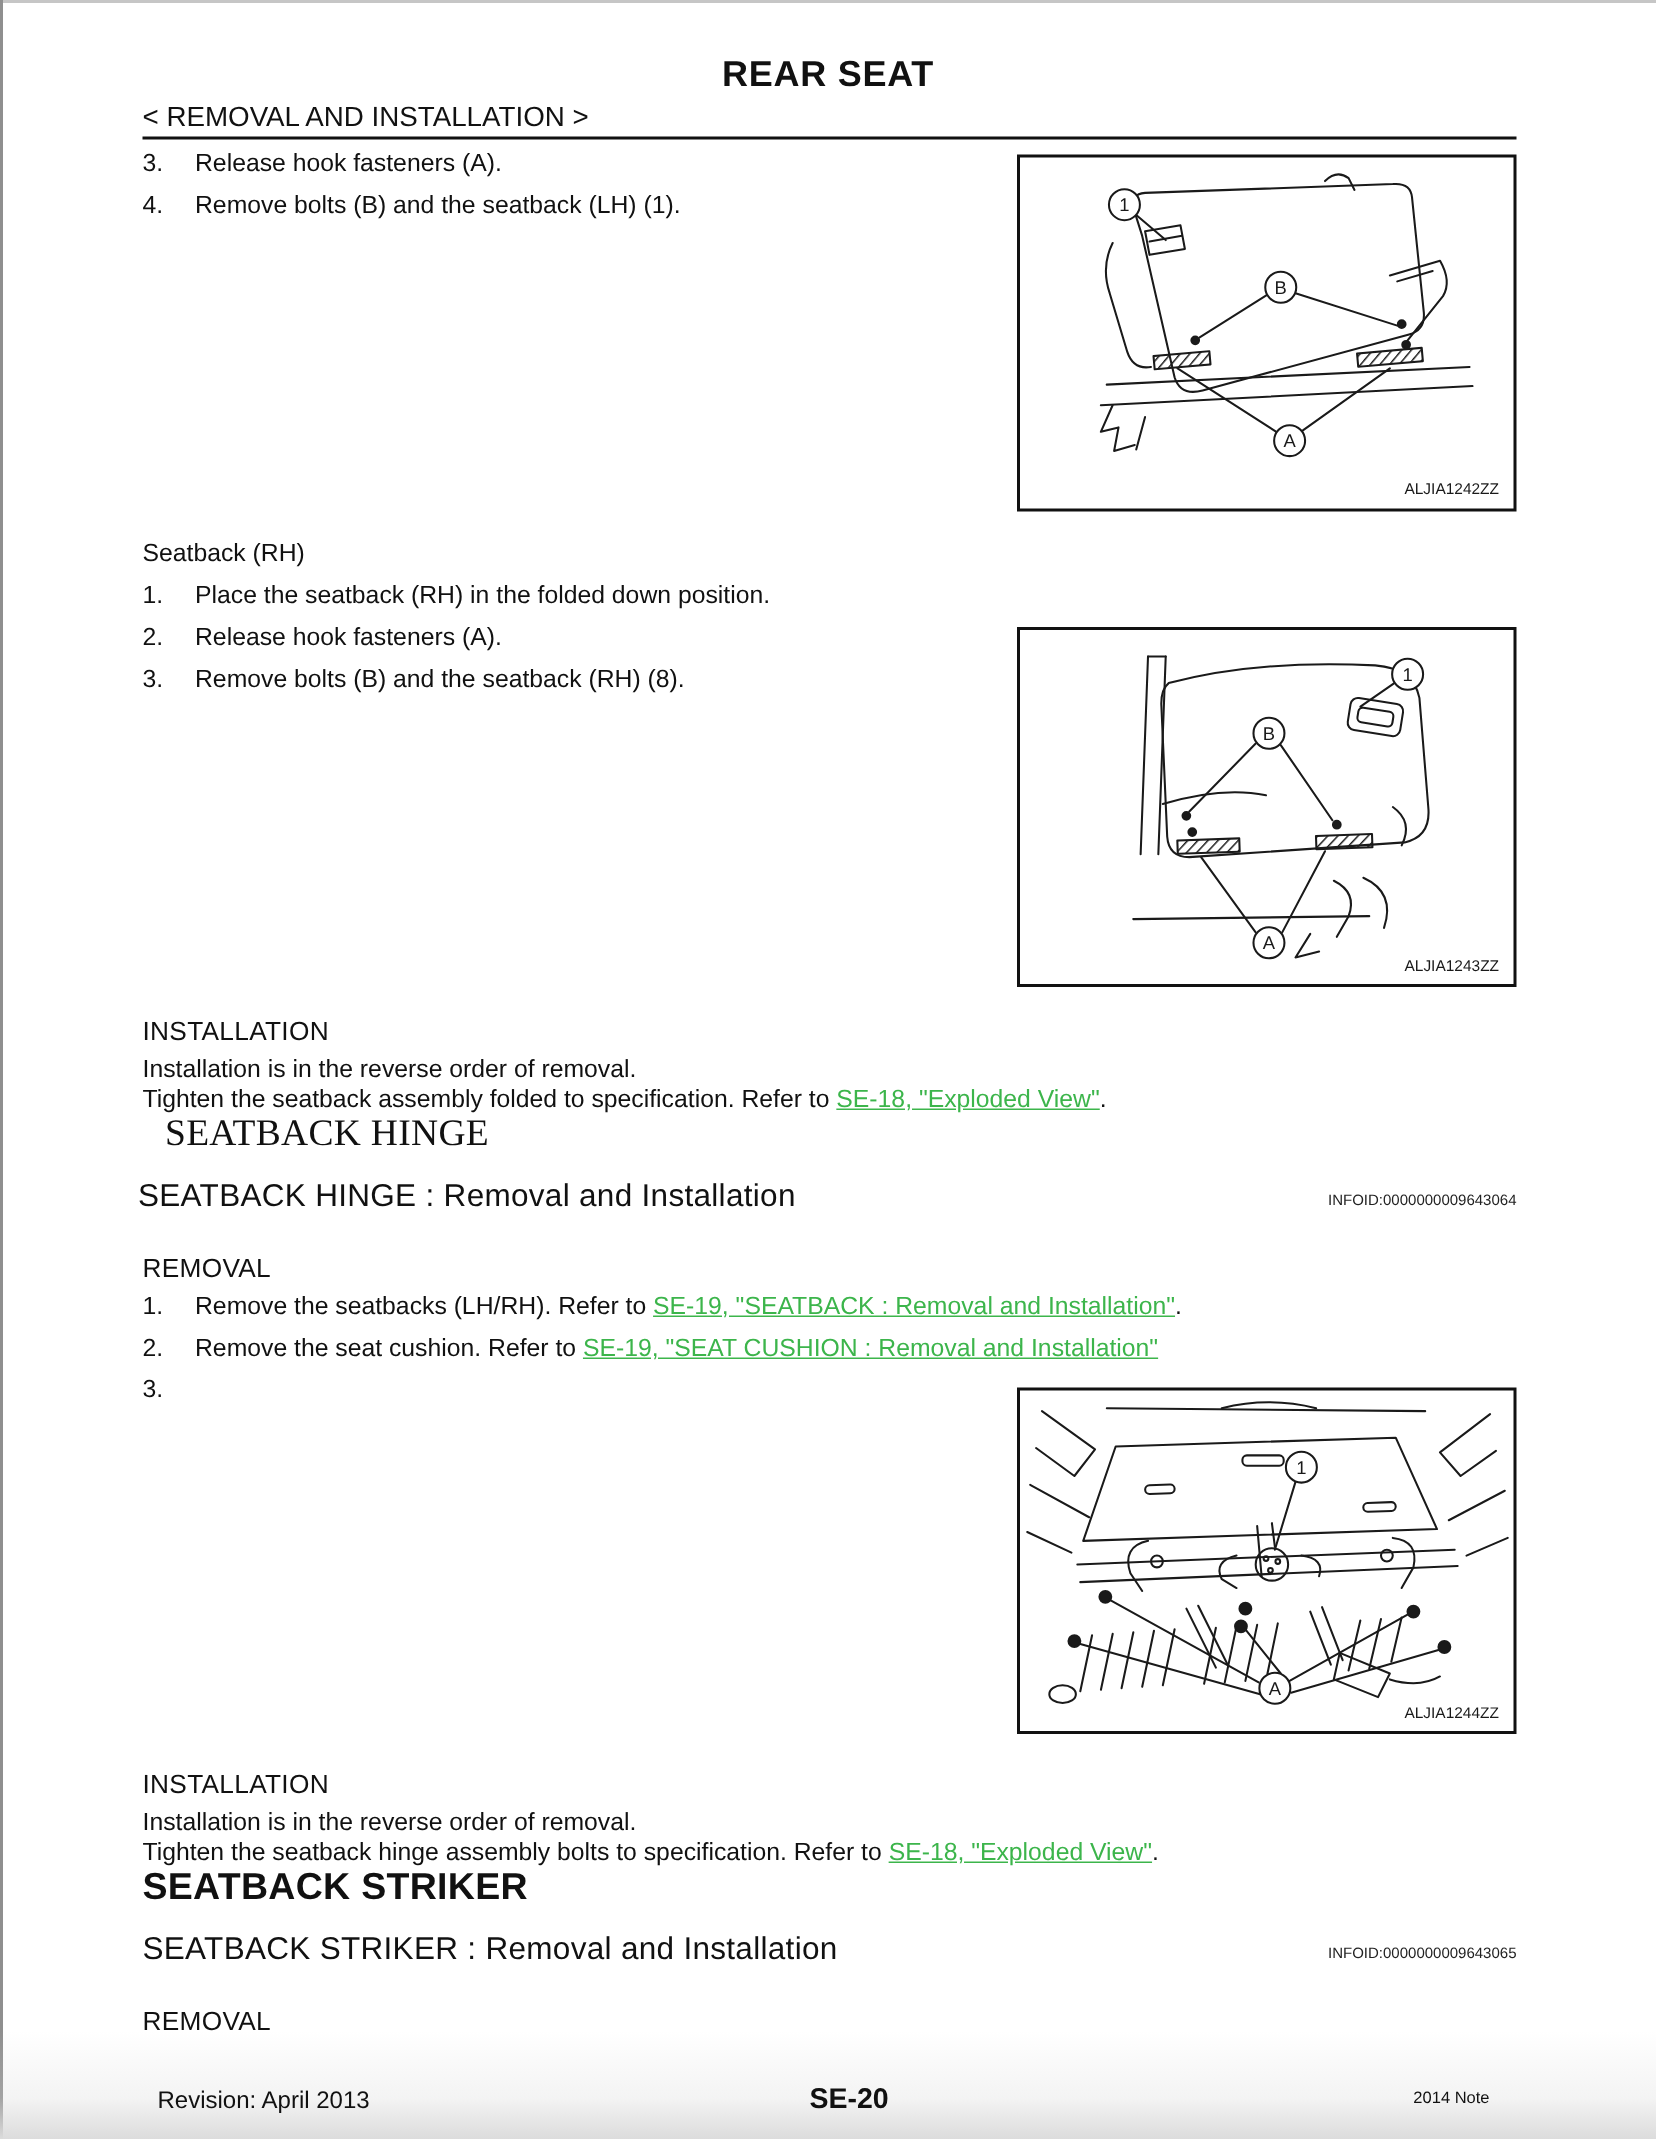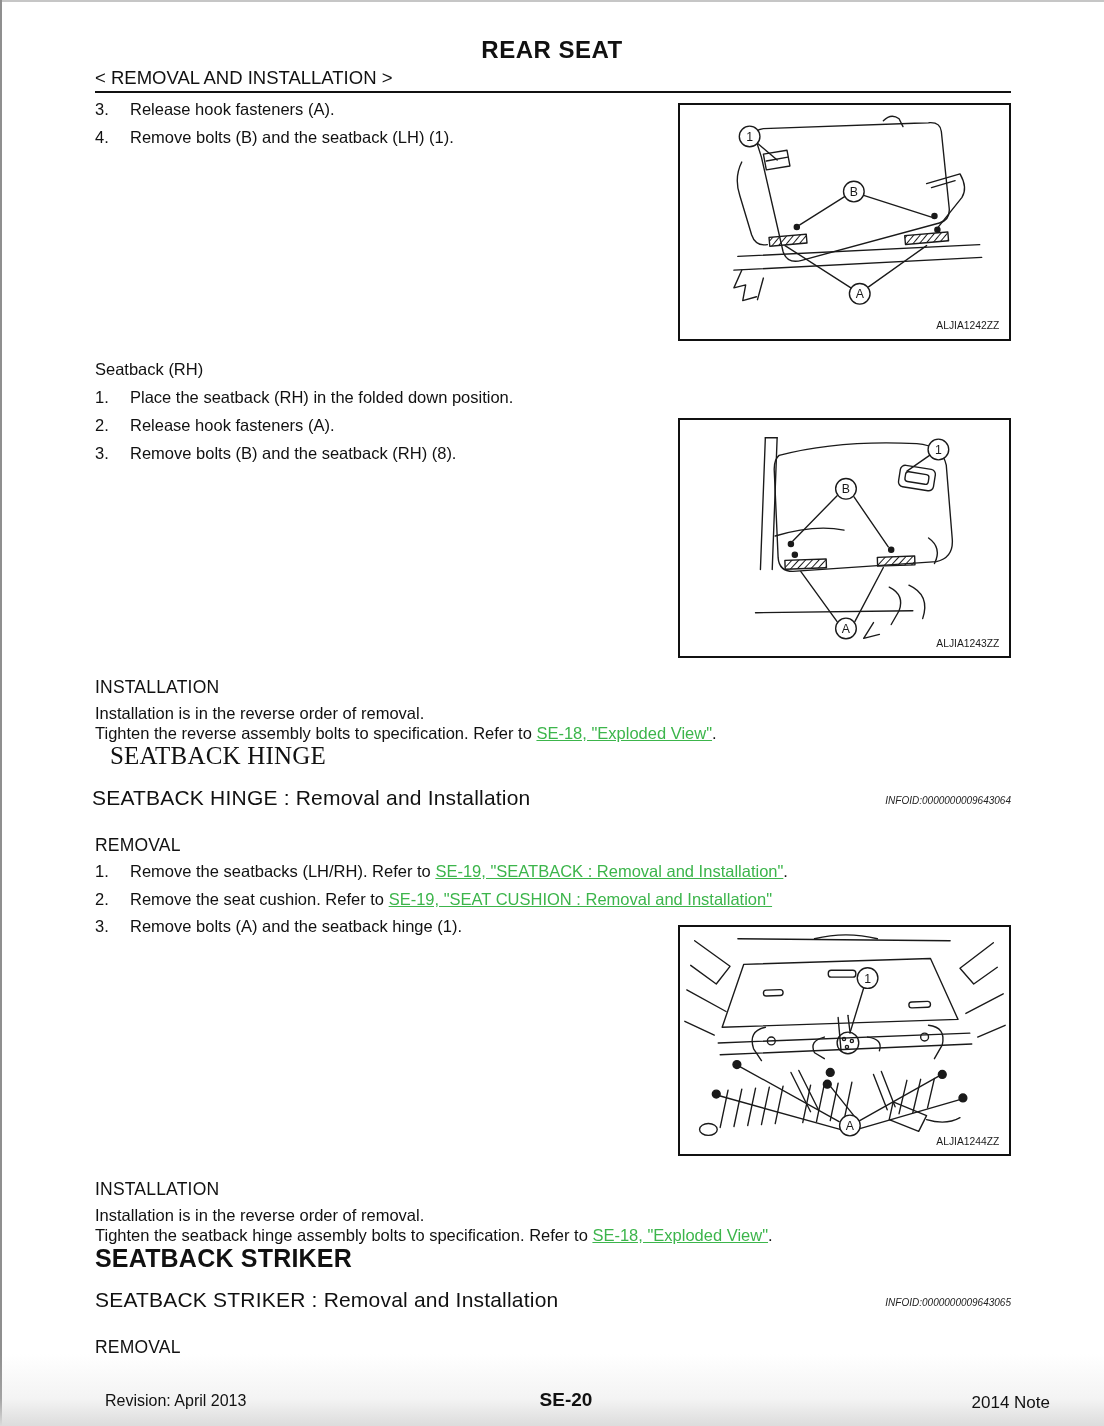--- a/index.html
+++ b/index.html
@@ -12,30 +12,30 @@
     background:linear-gradient(to bottom,rgba(214,214,214,0) 0%,rgba(214,214,214,0.28) 62%,#dcdcdc 100%);}
   .page-title{left:0;width:1104px;top:36px;text-align:center;font-size:24px;font-weight:bold;letter-spacing:.5px;}
   .section-header{left:95px;top:67px;font-size:18.5px;}
   .header-rule{left:95px;top:91px;width:916px;height:2px;background:#111;}
   .step-row{display:flex;font-size:16.5px;line-height:1.15;}
   .step-num{width:35px;flex:0 0 35px;}
   .body-line{font-size:16.5px;line-height:1.15;}
   .h-mid{font-size:17.5px;letter-spacing:.2px;}
   .h-big{font-size:25px;letter-spacing:.2px;}
   .h-sub{font-size:21px;letter-spacing:.2px;}
-  .infoid{font-size:10px;font-style:italic;color:#222;}
+  .infoid{font-size:10px;color:#222;}
   .link{color:#3cb54b;text-decoration:underline;cursor:pointer;}
   .figure{border:2px solid #111;background:#fff;}
   .figure svg{display:block;width:100%;height:100%;}
   .art path,.art rect,.art circle,.art ellipse{fill:none;stroke:#1a1a1a;stroke-width:1.4;stroke-linecap:round;stroke-linejoin:round;}
   .fig-label{font:400 12.5px "Liberation Sans",sans-serif;fill:#1a1a1a;}
   .fig-code{font:400 10.5px "Liberation Sans",sans-serif;fill:#1a1a1a;}
   .footer-rev{left:105px;top:1392px;font-size:16px;text-align:center;}
   .footer-page{left:0;width:1104px;top:1389px;text-align:center;font-size:19px;font-weight:bold;padding-left:14px;}
-  .footer-ed{left:750px;top:1393px;width:300px;text-align:right;font-size:17px;}
+  .footer-ed{left:693px;top:1393px;width:300px;text-align:right;font-size:11px;}
 </style>
 </head>
 <body>
 
 <div class="abs edge-top"></div>
 <div class="abs edge-left"></div>
 
 <div class="abs page-title">REAR SEAT</div>
 <div class="abs section-header">&lt; REMOVAL AND INSTALLATION &gt;</div>
 <div class="abs header-rule"></div>
@@ -154,39 +154,38 @@
         <text class="fig-label" x="168" y="216.5" text-anchor="middle">A</text>
       </g>
     </g>
     <text class="fig-code" x="324" y="231" text-anchor="end">ALJIA1243ZZ</text>
   </svg>
 </div>
 
 <div class="abs h-mid" style="left:95px;top:677px;">INSTALLATION</div>
 <div class="abs body-line" style="left:95px;top:704px;">Installation is in the reverse order of removal.</div>
 <div class="abs body-line" style="left:95px;top:724px;">
-  <span>Tighten the reverse assembly bolts to specification. Refer to </span><a class="link">SE-18, "Exploded View"</a><span>.</span>
+  <span>Tighten the seatback assembly folded to specification. Refer to </span><a class="link">SE-18, "Exploded View"</a><span>.</span>
 </div>
 
 <div class="abs h-big" style="left:110px;top:742px;font-family:Liberation Serif, serif;">SEATBACK HINGE</div>
 <div class="abs h-sub" style="left:92px;top:786px;">SEATBACK HINGE : Removal and Installation</div>
 <div class="abs infoid" style="left:711px;top:795px;width:300px;text-align:right;">INFOID:0000000009643064</div>
 <div class="abs h-mid" style="left:95px;top:835px;">REMOVAL</div>
 
 <div class="abs step-row" style="left:95px;top:862px;width:820px;">
   <span class="step-num">1.</span>
   <span><span>Remove the seatbacks (LH/RH). Refer to </span><a class="link">SE-19, "SEATBACK : Removal and Installation"</a><span>.</span></span>
 </div>
 <div class="abs step-row" style="left:95px;top:890px;width:820px;">
   <span class="step-num">2.</span>
   <span><span>Remove the seat cushion. Refer to </span><a class="link">SE-19, "SEAT CUSHION : Removal and Installation"</a><span></span></span>
 </div>
 <div class="abs step-row" style="left:95px;top:917px;width:820px;">
   <span class="step-num">3.</span>
-  <span><span>Remove bolts (A) and the seatback hinge (1).</span><a class="link"></a><span></span></span>
 </div>
 
 <div class="abs figure" style="left:678px;top:925px;width:329px;height:227px;">
   <svg viewBox="0 0 333 231">
     <g class="art">
       <path d="M14,14 l36,26 -14,18 -26,-19"></path>
       <path d="M6,64 l40,22"></path>
       <path d="M4,96 l30,14"></path>
       <path d="M318,16 l-34,26 14,16 24,-17"></path>
       <path d="M328,68 l-38,20"></path>

